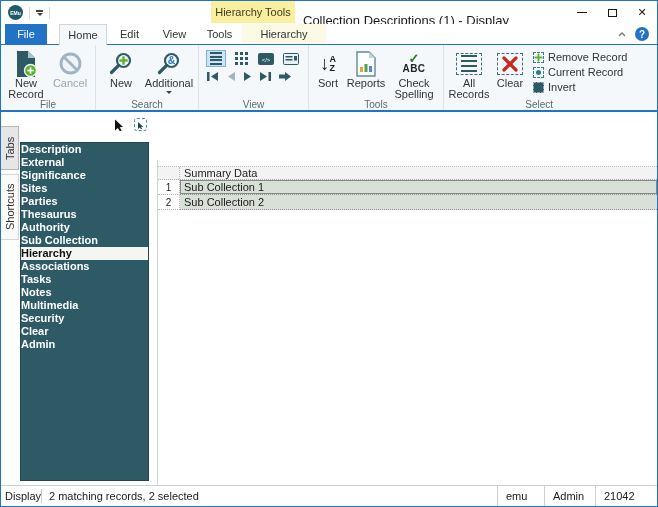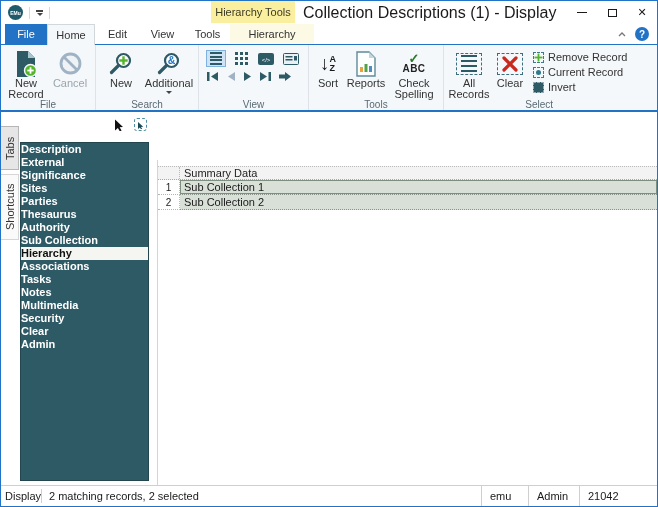--- a/index.html
+++ b/index.html
@@ -8,32 +8,32 @@
   .window { width:658px; height:507px; border:1px solid #2273C6; display:flex; flex-direction:column; background:#fff; overflow:hidden; }
 
   
   .titlebar { height:23px; position:relative; background:#fff; display:flex; align-items:center; flex-shrink:0; }
   .app-icon { width:15px; height:15px; border-radius:50%; background:#1F5B6B; color:#fff; font-size:5px; font-weight:bold; display:flex; align-items:center; justify-content:center; margin-left:7px; }
   .qat-sep { width:1px; height:12px; background:#d9d9d9; margin:0 6px; }
   .qat-drop { display:flex; flex-direction:column; align-items:center; gap:1px; cursor:default; }
   .qat-drop .bar { width:7px; height:2px; background:#444; }
   .qat-drop .tri { width:0; height:0; border-left:3px solid transparent; border-right:3px solid transparent; border-top:3px solid #444; }
   .ctx-header { position:absolute; left:210px; top:0; width:84px; height:22px; background:#FAEF9E; text-align:center; line-height:22px; font-size:11px; color:#3c3a24; }
-  .win-title { position:absolute; left:302px; top:0; height:23px; line-height:23px; font-size:16px; color:#1a1a1a; white-space:nowrap; }
+  .win-title { position:absolute; left:302px; top:8px; height:23px; line-height:23px; font-size:13px; color:#1a1a1a; white-space:nowrap; }
   .win-btns { position:absolute; right:0; top:0; height:23px; display:flex; }
   .win-btn { width:30px; height:23px; display:flex; align-items:center; justify-content:center; }
   .glyph-min { width:10px; height:1px; background:#1a1a1a; }
   .glyph-max { width:9px; height:8px; border:1px solid #1a1a1a; }
   .glyph-close { font-size:11px; color:#1a1a1a; line-height:1; }
 
   
   .tabrow { height:21px; display:flex; align-items:stretch; border-bottom:1px solid #2273C6; background:#fff; flex-shrink:0; position:relative; z-index:2; }
   .rtab { display:flex; align-items:center; justify-content:center; font-size:11px; color:#333; cursor:default; }
   .rtab-file { width:42px; background:#2273C6; color:#fff; margin-left:4px; }
-  .rtab-home { width:48px; background:#F5F8FA; border:1px solid #D2D7DC; border-bottom:none; margin-bottom:-1px; }
+  .rtab-home { width:48px; background:#F5F8FA; border:1px solid #D2D7DC; border-bottom:none; margin-bottom:-1px;margin-left:12px; }
   .rtab-edit,.rtab-view,.rtab-tools { width:45px; }
   .rtab-hier { width:84px; background:#FCFAE4; }
   .tabrow-right { margin-left:auto; display:flex; align-items:center; gap:9px; margin-right:8px; }
   .chev-up { width:8px; height:5px; }
   .help-btn { width:14px; height:14px; border-radius:50%; background:#2273C6; color:#fff; font-size:10px; font-weight:bold; display:flex; align-items:center; justify-content:center; }
 
   
   .ribbon { height:67px; background:#F5F8FA; border-bottom:2px solid #2273C6; display:flex; align-items:stretch; flex-shrink:0; }
   .rgroup { position:relative; border-right:1px solid #DDE3E8; display:flex; align-items:flex-start; padding:2px 3px 12px 3px; }
   .rgroup-label { position:absolute; bottom:0; left:0; right:0; text-align:center; font-size:10px; color:#5A6A74; }
@@ -88,21 +88,21 @@
   .gr-num { width:22px; display:flex; align-items:center; justify-content:center; font-size:10px; color:#222; border-right:1px dotted #B9B9B9; border-bottom:1px dotted #B0B6B0; background:#fff; }
   .gr-cell { flex:1; display:flex; align-items:center; padding-left:4px; font-size:11px; color:#1a1a1a; background:#D8E0D8; border-bottom:1px dotted #8A948A; }
   .grid-row.current .gr-cell { box-shadow: inset 0 0 0 1px #7F8F7F; }
 
   
   .status { height:21px; border-top:1px solid #C9D0D6; display:flex; align-items:center; background:#fff; font-size:11px; color:#1a1a1a; flex-shrink:0; }
   .st-sep { width:1px; height:14px; background:#CFCFCF; }
   .st-mode { width:40px; padding-left:4px; }
   .st-records { flex:1; padding-left:7px; }
   .st-cell { height:100%; display:flex; align-items:center; padding-left:8px; border-left:1px solid #CFCFCF; }
-  .st-server { width:47px; } .st-user { width:51px; } .st-num { width:78px; }
+  .st-server { width:47px; } .st-user { width:51px; } .st-num { width:62px; }
 </style>
 </head>
 <body>
 
 <div class="window">
 
   <div class="titlebar">
     <div class="app-icon">EMu</div>
     <div class="qat-sep"></div>
     <div class="qat-drop">

